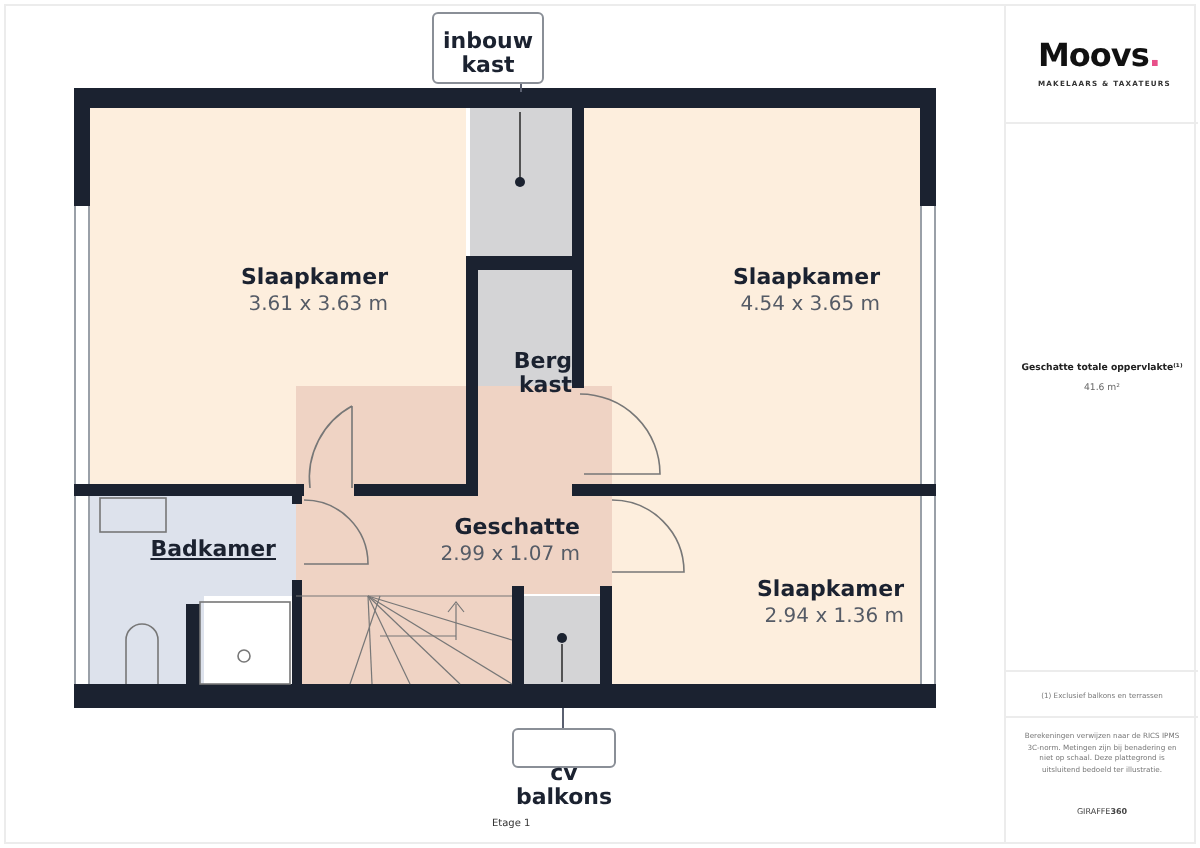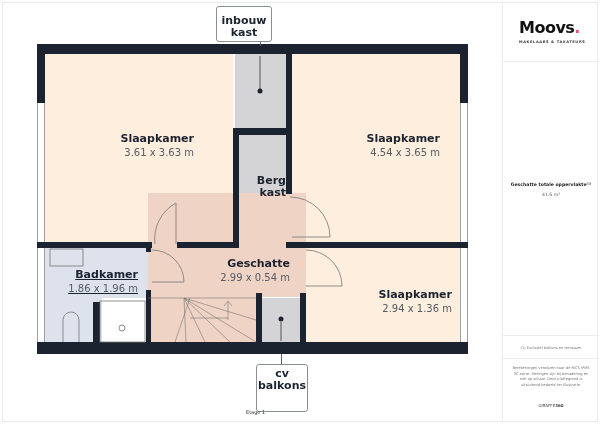--- a/index.html
+++ b/index.html
@@ -114,38 +114,37 @@
   <div class="rlabel" style="left:330px;top:132px;width:110px;">
     <div class="rname">Slaapkamer</div>
     <div class="rdim">4.54 x 3.65 m</div>
   </div>
   <div class="rlabel" style="left:238px;top:147px;width:48px;line-height:12px;margin-top:28px;">
     <div class="rname">Berg</div>
     <div class="rname">kast</div>
   </div>
   <div class="rlabel" style="left:180px;top:257px;width:110px;">
     <div class="rname">Geschatte</div>
-    <div class="rdim">2.99 x 0.54 m</div>
+    <div class="rdim">2.99 x 1.07 m</div>
   </div>
   <div class="rlabel" style="left:38px;top:268px;width:100px;text-decoration:underline;">
     <div class="rname">Badkamer</div>
-    <div class="rdim">1.86 x 1.96 m</div>
   </div>
   <div class="rlabel" style="left:342px;top:288px;width:110px;">
     <div class="rname">Slaapkamer</div>
     <div class="rdim">2.94 x 1.36 m</div>
   </div>
 
   <div class="stem" style="left:260px;top:42px;height:4px;"></div>
   <div class="callout" style="left:216px;top:6px;width:56px;height:36px;padding-top:8px;">
     <div>inbouw</div>
     <div>kast</div>
   </div>
   <div class="stem" style="left:281px;top:354px;height:10px;"></div>
-  <div class="callout" style="left:256px;top:364px;width:52px;height:48px;padding-top:3px;">
+  <div class="callout" style="left:256px;top:364px;width:52px;height:20px;padding-top:16px;">
     <div>cv</div>
     <div>balkons</div>
   </div>
 
   <div class="footer-label">Etage 1</div>
 </div>
 
 <div class="sidebar">
   <div class="sb-logo">
     <div class="brand"><span>Moovs</span><span class="dot">.</span></div>

